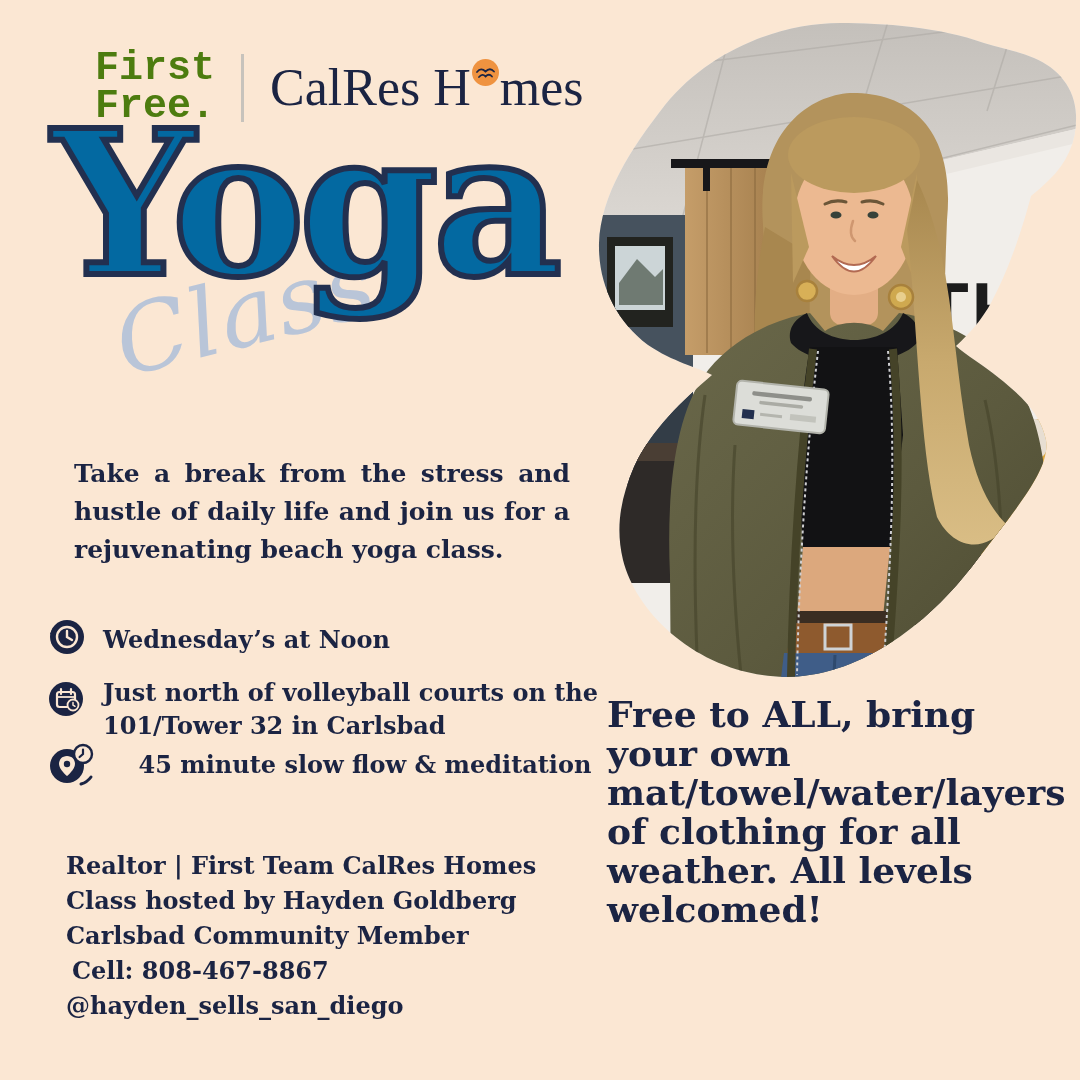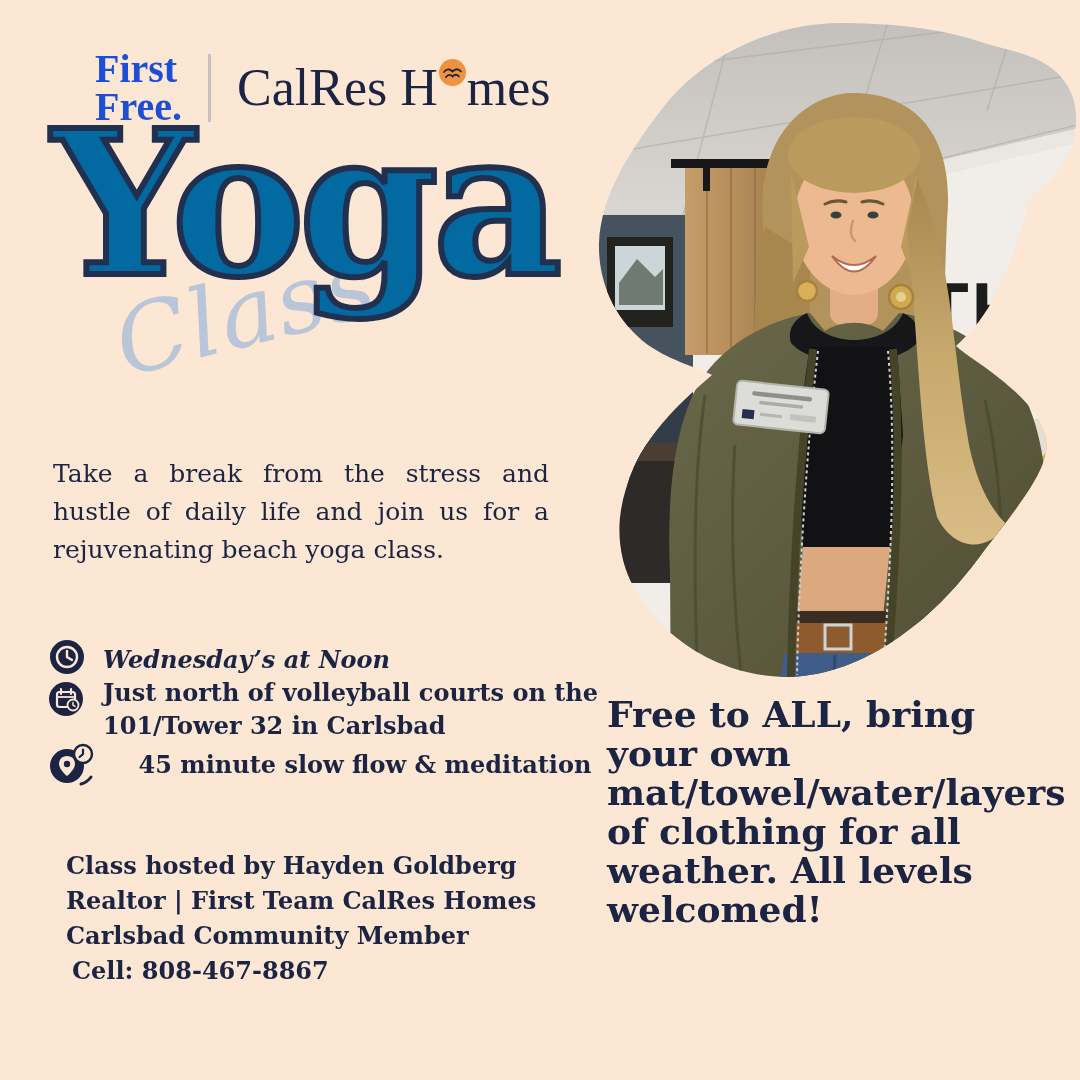--- a/index.html
+++ b/index.html
@@ -4,46 +4,46 @@
 <style>
   html,body{margin:0;padding:0;}
   .canvas{
     position:relative;width:1080px;height:1080px;overflow:hidden;
     background:#fbe7d3;
     font-family:"DejaVu Serif", serif;
     color:#1b2443;
   }
   
   .logo{position:absolute;left:95px;top:50px;display:flex;align-items:flex-start;}
-  .ft-name{font-family:Liberation Serif, serif;font-weight:700;font-size:40px;line-height:38px;color:#1d4ed8;letter-spacing:0px;}
+  .ft-name{font-family:Liberation Mono, monospace;font-weight:700;font-size:40px;line-height:38px;color:#4d7c0f;letter-spacing:0px;}
   .logo-divider{width:3px;height:68px;background:#c7c3bc;margin:4px 26px 0 26px;}
   .calres{display:flex;align-items:flex-start;font-family:"Liberation Serif", serif;font-size:52px;font-weight:500;color:#1b2443;margin-top:8px;position:relative;}
   .sun{display:inline-block;width:27px;height:27px;border-radius:50%;background:#ef9340;position:relative;top:1px;margin:0 1px;}
   .sun svg{position:absolute;left:0;top:0;}
   .waves{position:absolute;left:410px;top:100px;}
   
   .yoga{
     position:absolute;left:52px;top:104px;
     font-family:"DejaVu Serif", serif;font-weight:bold;font-size:200px;line-height:1;
     color:#0369a1;-webkit-text-stroke:6px #223050;letter-spacing:-6px;z-index:2;
   }
   .class-script{
     position:absolute;left:104px;top:292px;z-index:1;
     font-family:"DejaVu Serif", serif;font-style:italic;font-size:94px;
     color:#b9c5d8;transform:rotate(-14deg);transform-origin:left top;letter-spacing:2px;
   }
   
   .intro{
-    position:absolute;left:53px;top:455px;width:496px;
-    font-size:25px;font-weight:normal;line-height:38px;text-align:justify;
+    position:absolute;left:74px;top:455px;width:496px;
+    font-size:25px;font-weight:bold;line-height:38px;text-align:justify;
   }
   
   .detail{position:absolute;left:47px;display:flex;align-items:flex-start;}
   .detail .txt{font-size:24px;font-weight:bold;line-height:33px;margin-left:18px;width:500px;}
-  .d1{top:638px;font-style:italic;} .d2{top:662px;} .d3{top:738px;text-align:center;}
+  .d1{top:618px;} .d2{top:662px;} .d3{top:738px;text-align:center;}
   .d1 .txt{margin-top:5px;} .d2 .txt{margin-top:14px;} .d3 .txt{margin-top:10px;}
   .d2 .ic{margin-top:18px;} .d3 .ic{margin-top:4px;}
   .ic{flex:0 0 auto;}
   
   .host{position:absolute;left:66px;top:848px;font-size:24px;font-weight:bold;line-height:35px;white-space:nowrap;}
   .host .l4{padding-left:6px;}
   
   .free{position:absolute;left:607px;top:695px;width:434px;font-size:36px;font-weight:bold;line-height:39px;}
   .register-wrap{position:absolute;left:578px;top:893px;display:flex;}
   .register-bar{width:6px;height:108px;background:#1b2443;margin-top:6px;}
@@ -122,24 +122,25 @@
         <circle cx="20" cy="22" r="3.2" fill="#1b2443"></circle>
         <circle cx="36" cy="12" r="9" fill="#fbe7d3" stroke="#1b2443" stroke-width="2.4"></circle>
         <path d="M36 7.5 v4.5 l-3.4 3" fill="none" stroke="#1b2443" stroke-width="2.2" stroke-linecap="round"></path>
         <path d="M34 42 a18 18 0 0 0 10 -7" fill="none" stroke="#1b2443" stroke-width="3" stroke-linecap="round"></path>
       </svg>
     </span>
     <div class="txt">45 minute slow flow &amp; meditation</div>
   </div>
 
   <div class="host">
+    <div>Realtor | First Team CalRes Homes</div>
     <div>Class hosted by Hayden Goldberg</div>
-    <div>Realtor | First Team CalRes Homes</div>
     <div>Carlsbad Community Member</div>
     <div class="l4">Cell: 808-467-8867</div>
+    <div>@hayden_sells_san_diego</div>
   </div>
 
   <div class="free">Free to ALL, bring your own mat/towel/water/layers of clothing for all weather. All levels welcomed!</div>
 
 
   <svg class="photo" viewBox="0 0 500 690" width="500" height="690">
     <defs>
       <clipPath id="blob">
         <path d="M255,8 C195,8 125,35 80,90 C45,135 16,180 14,228 C13,268 30,305 63,330
                  C88,347 112,352 127,360 C98,385 66,415 49,452 C36,482 30,512 38,545

